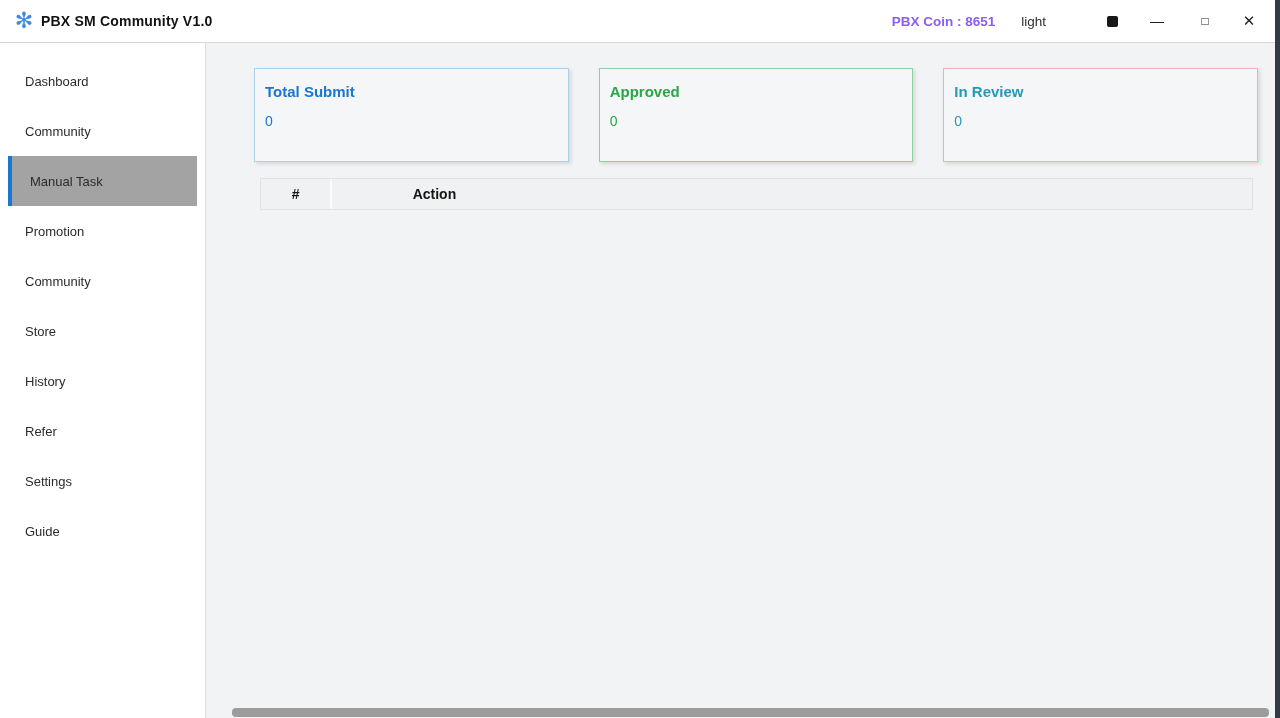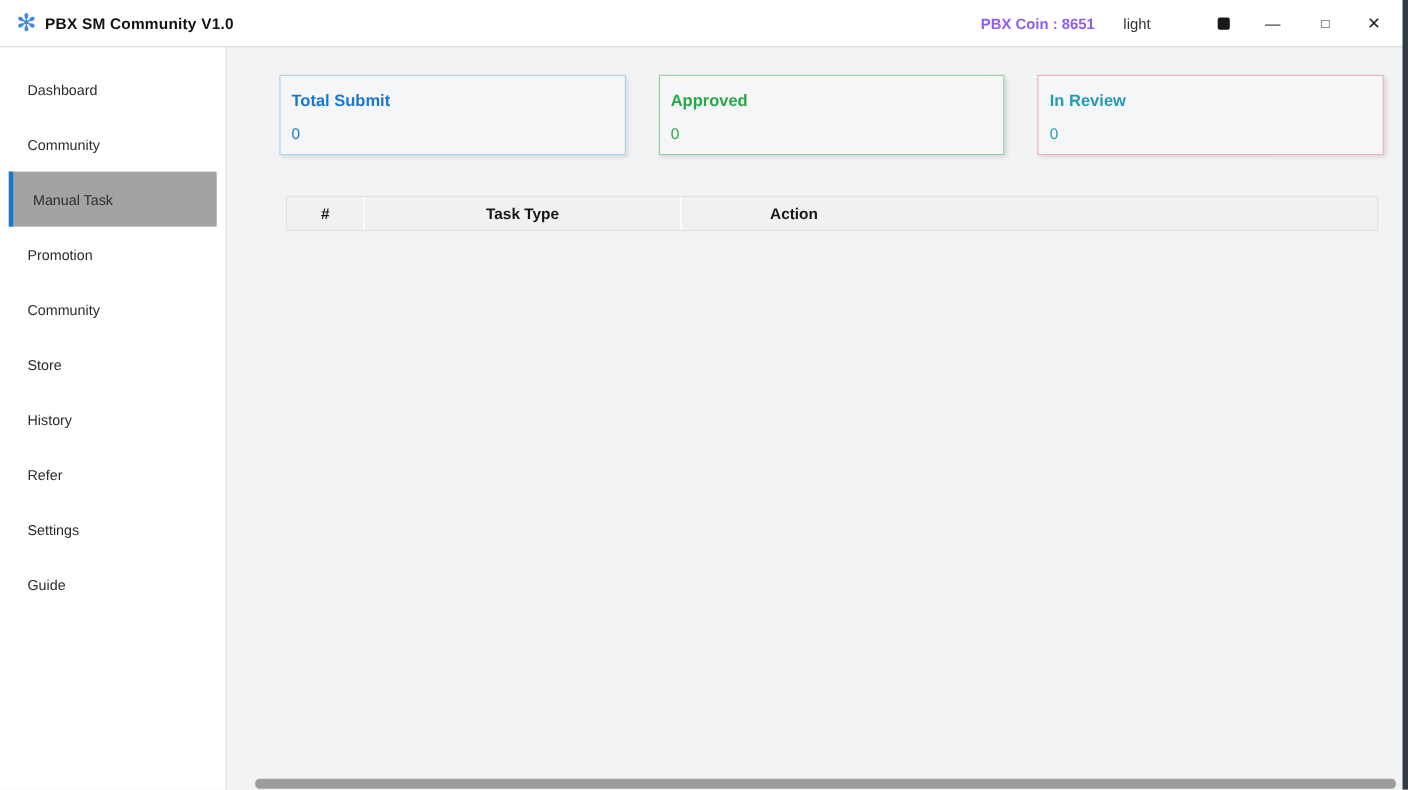--- a/index.html
+++ b/index.html
@@ -57,21 +57,21 @@
   
   .main {
     position:absolute; top:43px; left:228px; right:5px; bottom:0;
     background:#f2f3f4;
   }
   .cards-row {
     position:absolute; top:25px; left:26px; right:17px;
     display:flex; gap:30px;
   }
   .stat-card {
-    flex:1; height:73px; background:#f5f6f7;
+    flex:1; height:94px; background:#f5f6f7;
     border:1px solid #ccc; box-shadow:2px 2px 4px rgba(0,0,0,.12);
     padding:14px 10px 0 10px;
   }
   .stat-card .card-title { font-size:15px; font-weight:600; }
   .stat-card .card-value { margin-top:13px; font-size:14px; }
   .card-blue  { border-color:#abd2ea; }
   .card-blue  .card-title, .card-blue  .card-value { color:#1976d2; }
   .card-green { border-color:#8fd19e; }
   .card-green .card-title, .card-green .card-value { color:#28a745; }
   .card-red   { border-color:#f1aeb5; }
@@ -141,21 +141,20 @@
       <div class="card-value">0</div>
     </div>
     <div class="stat-card card-red">
       <div class="card-title">In Review</div>
       <div class="card-value">0</div>
     </div>
   </div>
 
   <div class="task-table-header">
     <div class="th-cell c0">#</div>
-    <div class="th-cell c1">Task Type</div>
     <div class="th-cell c3">Action</div>
   </div>
 
   <div class="hscroll-track">
     <div class="hscroll-thumb"></div>
   </div>
 </div>
 
 <div class="edge-strip"></div>
 

